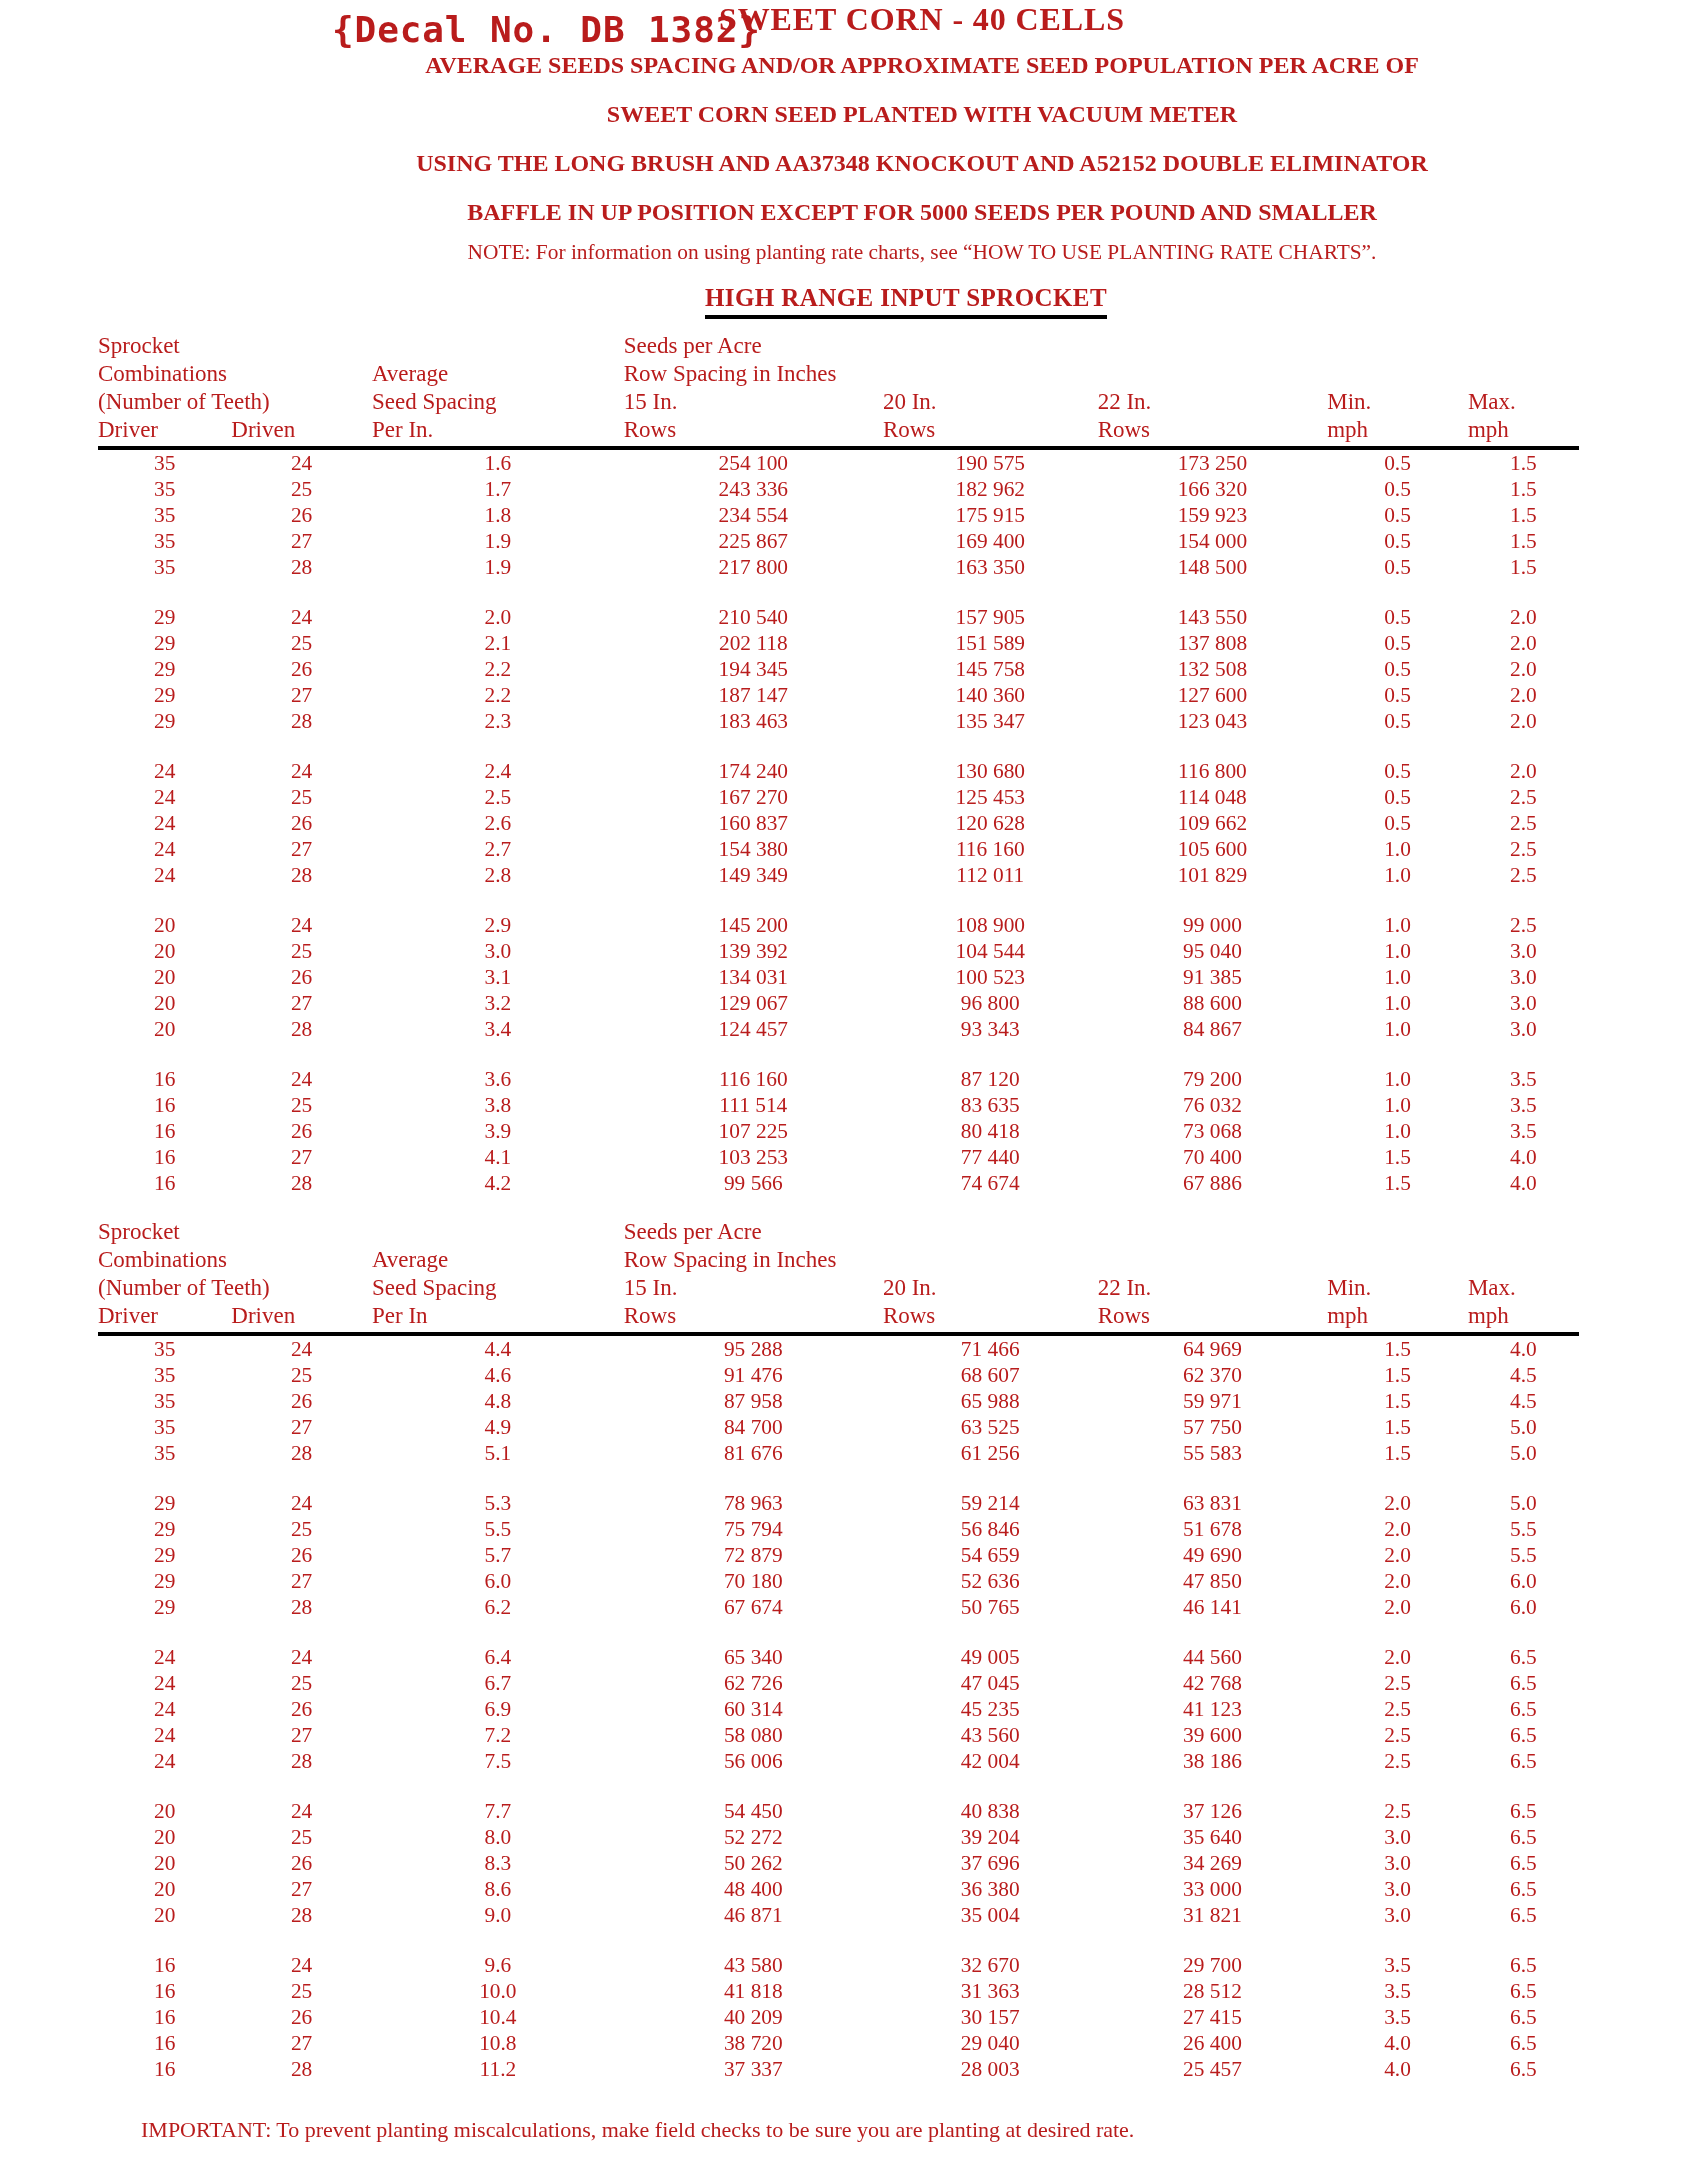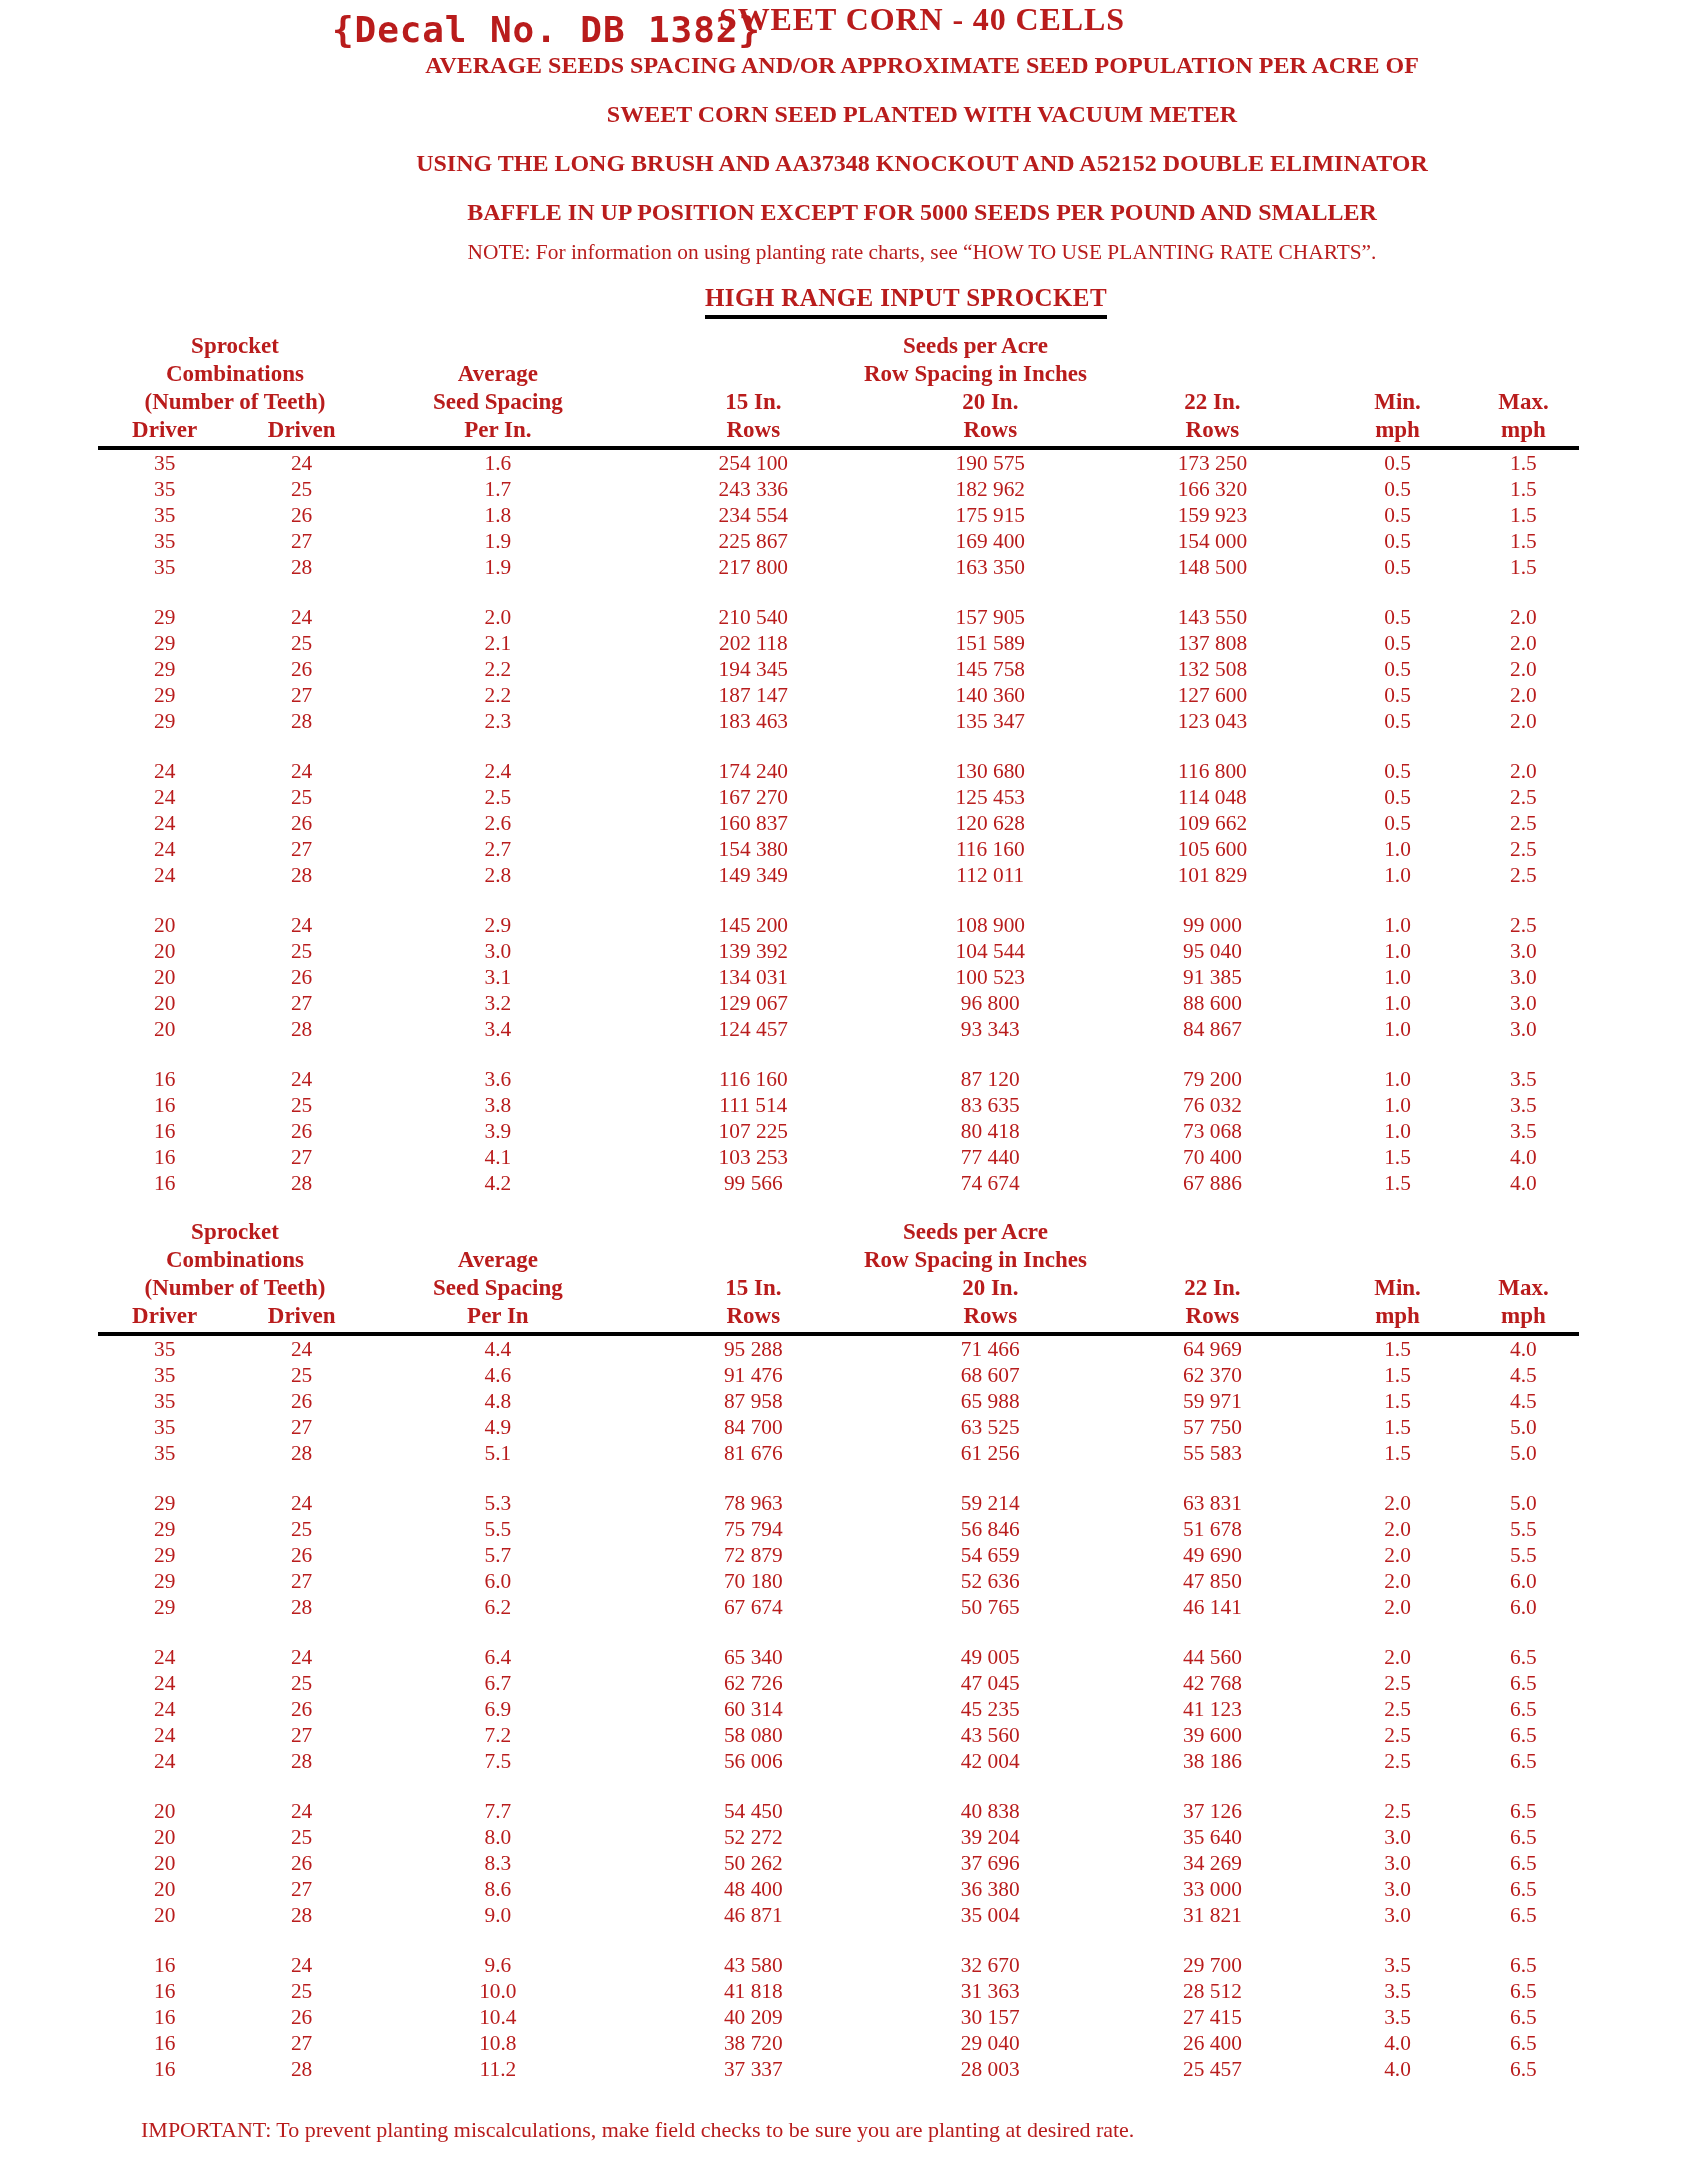--- a/index.html
+++ b/index.html
@@ -31,22 +31,22 @@
     display:inline-block;border-bottom:4.3px solid #000;padding-bottom:2.6px;
   }
   .sec-high{margin-top:19px;}
   .sec-low{margin-top:22px;}
 
   table.rate{
     width:1481px;margin-left:98px;margin-top:13.7px;
     border-collapse:collapse;table-layout:fixed;
   }
   table.rate th{
-    font-weight:700;font-size:23px;line-height:28px;
-    text-align:center;vertical-align:bottom;
+    font-weight:400;font-size:23px;line-height:28px;
+    text-align:left;vertical-align:bottom;
     white-space:pre-line;padding:0;
   }
   table.rate tr.rule-row th{border-bottom:4.3px solid #000;padding-bottom:1.7px;}
   table.rate td{
     font-size:21.4px;line-height:26px;text-align:center;
     padding:0;white-space:nowrap;
   }
   table.rate tr.gap td{height:24px;}
 
   .important{

